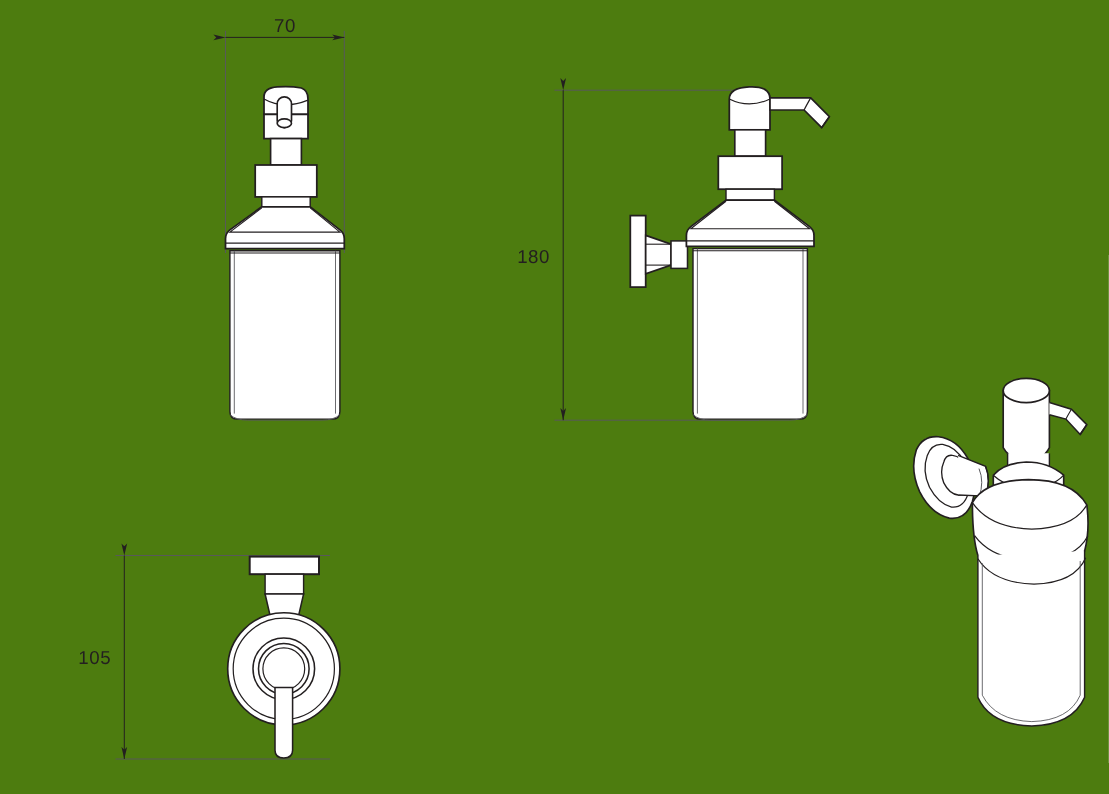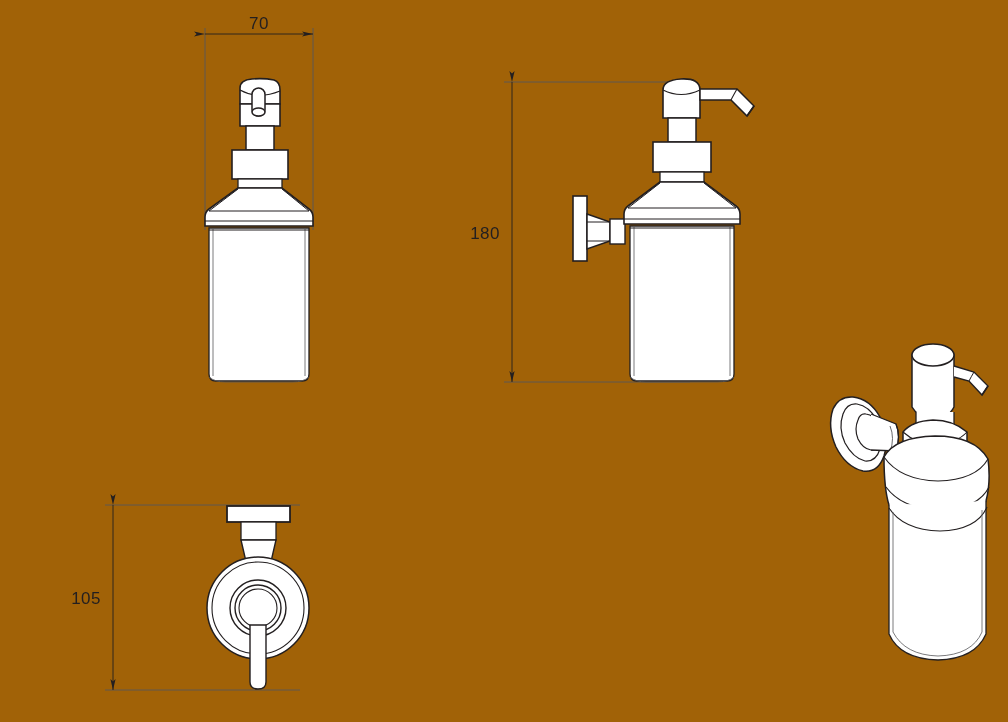--- a/index.html
+++ b/index.html
@@ -14,21 +14,21 @@
     font-family: "Liberation Sans", sans-serif;
     overflow: hidden;
     position: relative;
   }
   #sheet {
     position: absolute;
     left: 0;
     top: 0;
     width: 1008px;
     height: 722px;
-    background: #a16207;
+    background: #4d7c0f;
   }
   svg { display: block; }
   .dimtext {
     font-family: "Liberation Sans", sans-serif;
     font-size: 17px;
     fill: #231f20;
     letter-spacing: 0.5px;
   }
 </style>
 </head>

